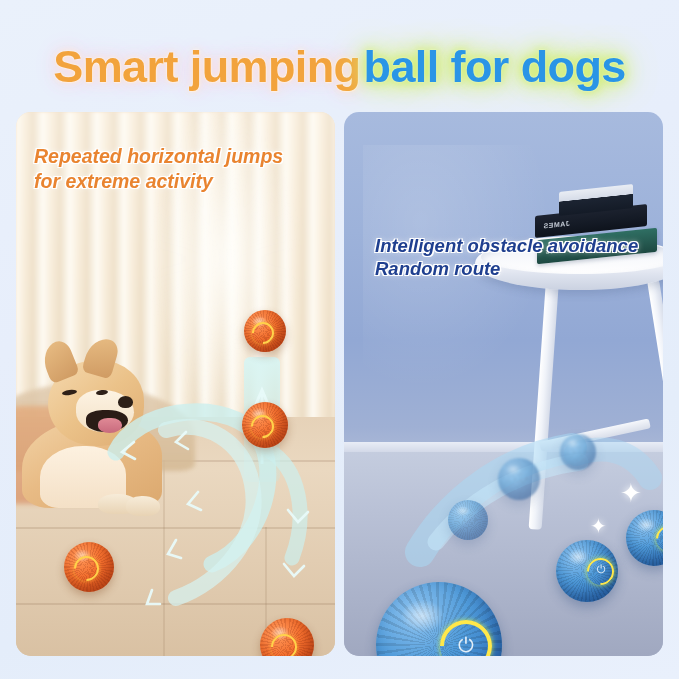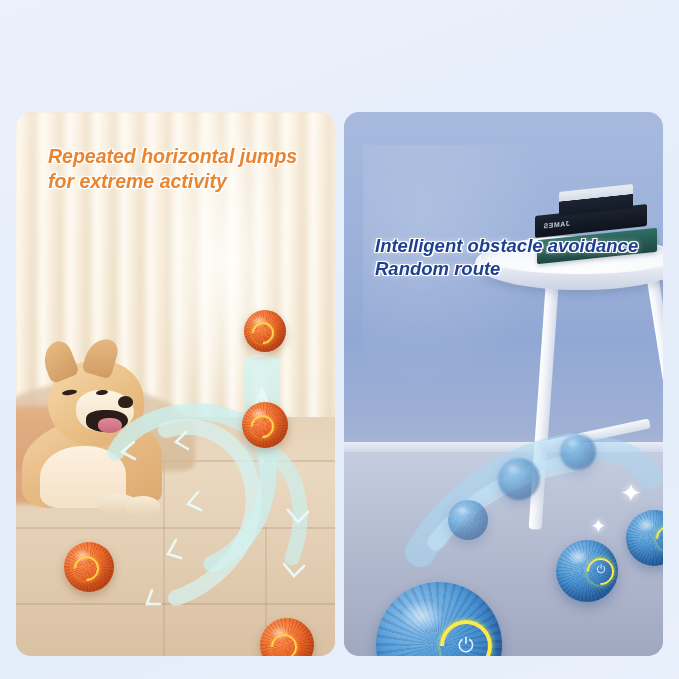--- a/index.html
+++ b/index.html
@@ -432,21 +432,21 @@
   
   .cap {
     position: absolute;
     font-style: italic;
     font-weight: 700;
     line-height: 1.26;
     white-space: pre-line;
     z-index: 9;
   }
   .cap-left {
-    left: 32px;
+    left: 18px;
     top: 32px;
     font-size: 19.5px;
     color: #e98430;
     -webkit-text-stroke: 0.6px #ffffff;
     paint-order: stroke fill;
     text-shadow:
       1.4px 1.4px 0 #ffffff,
       -1.2px 1.2px 0 #ffffff,
       1.2px -1.2px 0 #ffffff,
       -1.2px -1.2px 0 #ffffff,
@@ -488,20 +488,22 @@
       -1.6px -1.6px 0 #ffffff,
       0 0 8px rgba(255,255,255,0.9);
   }
 </style>
 </head>
 <body>
 
 <div class="poster">
 
   <div class="headline">
+    <span class="seg seg-a">Smart jumping</span>
+    <span class="seg seg-b">ball for dogs</span>
   </div>
 
   <div class="panels">
 
     <div class="panel panel-left">
 
       <div class="curtain"></div>
       <div class="curtain-glow"></div>
 
       <div class="floor">

